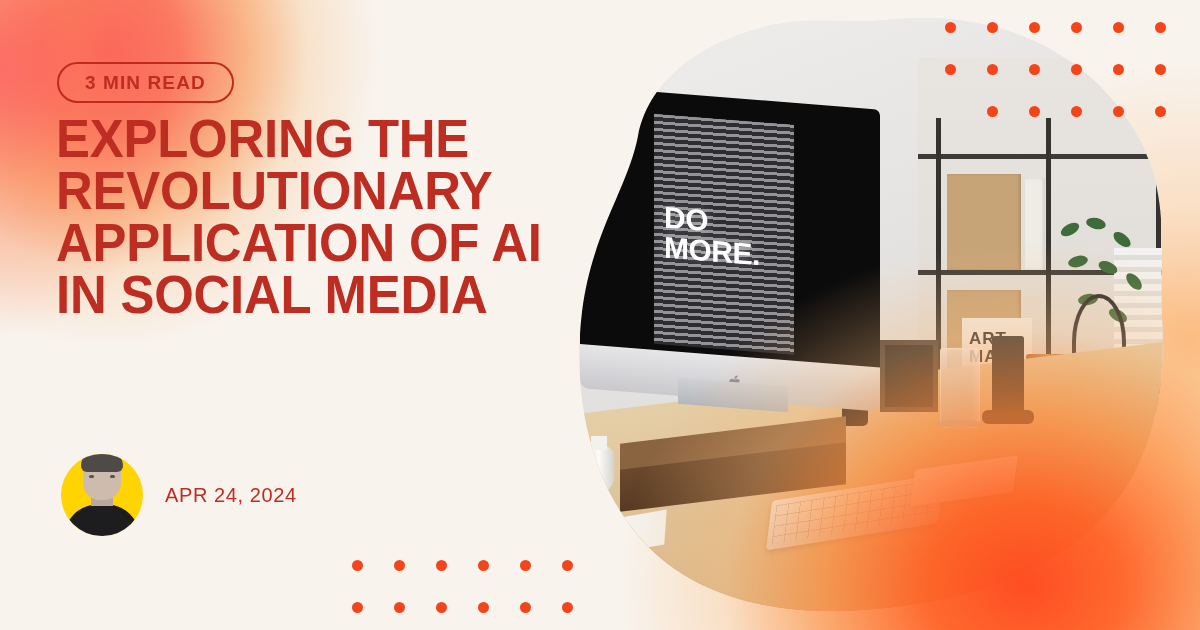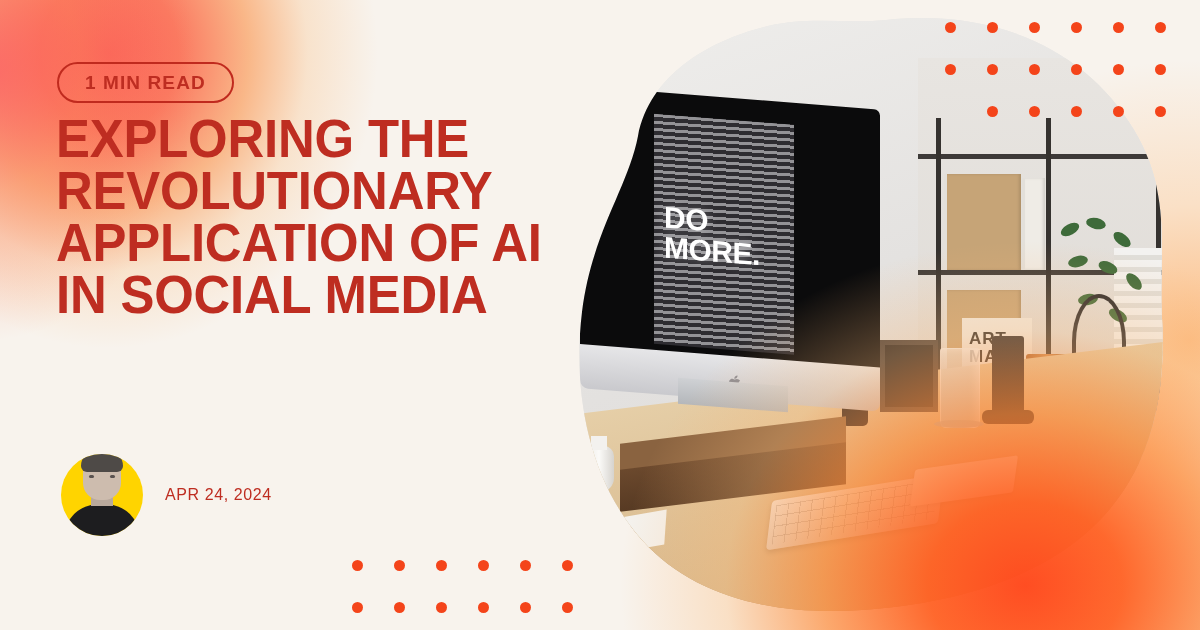--- a/index.html
+++ b/index.html
@@ -211,21 +211,21 @@
     gap: 2px;
   }
   #author-name {
     color: #BE2D21;
     font-size: 23px;
     font-weight: bold;
     letter-spacing: -0.1px;
   }
   #author-date {
     color: #BE2D21;
-    font-size: 16px;
+    font-size: 20px;
     font-weight: normal;
     letter-spacing: 0.6px;
   }
 
   
   #blob {
     position: absolute;
     left: 568px;
     top: 18px;
     width: 600px;
@@ -713,21 +713,21 @@
       <div class="dot" style="left: 210px; top: 0px; width: 11px; height: 11px; background: rgb(244, 68, 26);"></div>
       <div class="dot" style="left: 0px; top: 42px; width: 11px; height: 11px; background: rgb(244, 68, 26);"></div>
       <div class="dot" style="left: 42px; top: 42px; width: 11px; height: 11px; background: rgb(244, 68, 26);"></div>
       <div class="dot" style="left: 84px; top: 42px; width: 11px; height: 11px; background: rgb(244, 68, 26);"></div>
       <div class="dot" style="left: 126px; top: 42px; width: 11px; height: 11px; background: rgb(244, 68, 26);"></div>
       <div class="dot" style="left: 168px; top: 42px; width: 11px; height: 11px; background: rgb(244, 68, 26);"></div>
       <div class="dot" style="left: 210px; top: 42px; width: 11px; height: 11px; background: rgb(244, 68, 26);"></div>
     </div>
 
   <div id="badge">
-    <span>1 MIN READ</span>
+    <span>3 MIN READ</span>
   </div>
 
   <h1 id="headline">Exploring the Revolutionary Application of AI in Social Media</h1>
 
   <div id="author-block">
     <div id="avatar">
       <div id="avatar-disc">
         <div id="portrait-shoulders"></div>
         <div id="portrait-neck"></div>
         <div id="portrait-head"></div>

